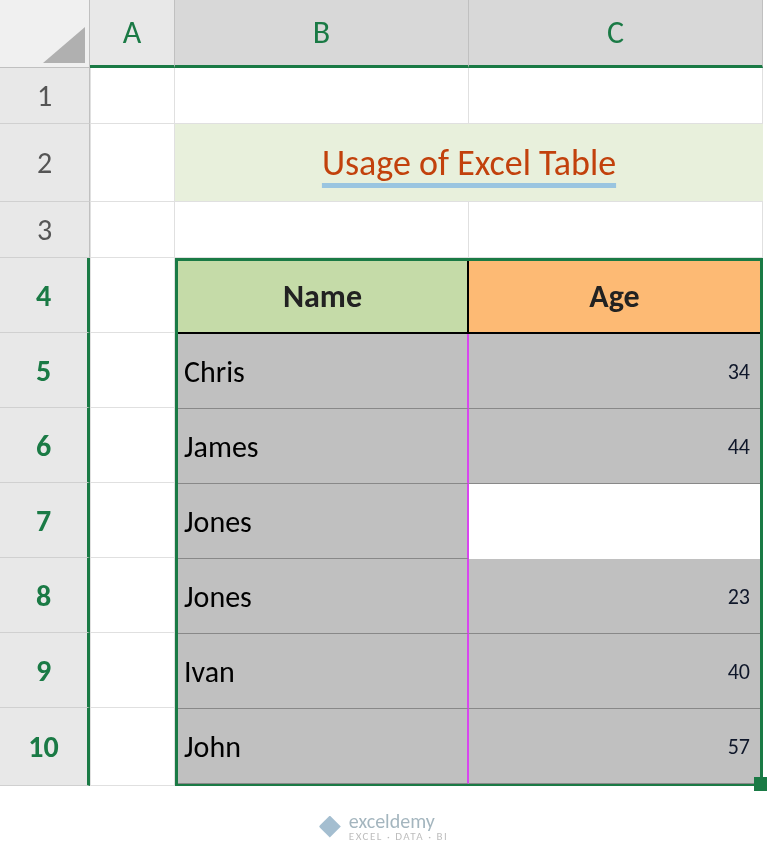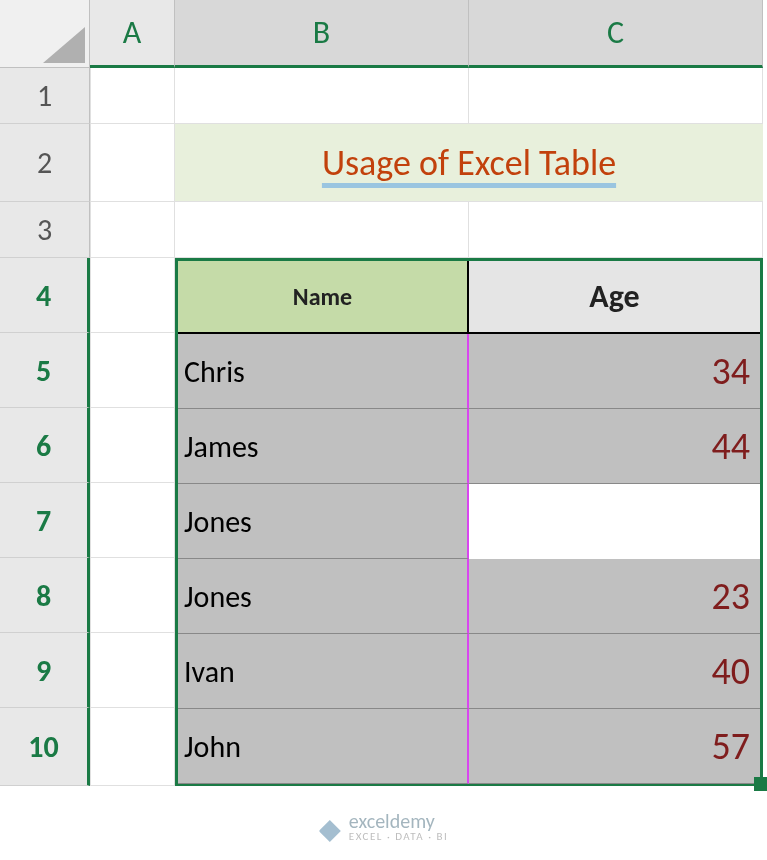--- a/index.html
+++ b/index.html
@@ -105,35 +105,35 @@
       height: 73px;
     }
     .th-name {
       width: 50%;
       background: #c5dba8;
       border-right: 2px solid #000;
       border-bottom: 2px solid #000;
       display: flex;
       align-items: center;
       justify-content: center;
-      font-size: 24px;
-      font-weight: bold;
-      color: #222;
-    }
-    .th-age {
-      width: 50%;
-      background: #e5e5e5;
-      border-bottom: 2px solid #000;
-      display: flex;
-      align-items: center;
-      justify-content: center;
       font-size: 32px;
       font-weight: bold;
       color: #222;
     }
+    .th-age {
+      width: 50%;
+      background: #fdba74;
+      border-bottom: 2px solid #000;
+      display: flex;
+      align-items: center;
+      justify-content: center;
+      font-size: 32px;
+      font-weight: bold;
+      color: #222;
+    }
     .table-row {
       display: flex;
       height: 75px;
     }
     .table-row:last-child {
       height: 77px;
     }
     .td-name {
       width: 50%;
       background: #c0c0c0;
@@ -146,42 +146,42 @@
       color: #000;
     }
     .td-age {
       width: 50%;
       background: #c0c0c0;
       border-bottom: 1px solid #888;
       display: flex;
       align-items: center;
       justify-content: flex-end;
       padding-right: 10px;
-      font-size: 38px;
-      color: #7f1d1d;
+      font-size: 22px;
+      color: #0f172a;
     }
     .table-row:last-child .td-name,
     .table-row:last-child .td-age {
       border-bottom: none;
     }
     .selection-handle {
       position: absolute;
       bottom: -8px;
       right: -8px;
       width: 14px;
       height: 14px;
       background: #1a7a45;
     }
     .watermark {
       position: absolute;
       bottom: 18px;
       left: 50%;
       transform: translateX(-50%);
       display: flex;
-      align-items: flex-end;
+      align-items: center;
       gap: 8px;
       opacity: 0.55;
       color: #5a7a8a;
       font-size: 20px;
     }
     .watermark-icon {
       width: 22px;
       height: 22px;
       background: #5a8aaa;
       clip-path: polygon(50% 0%, 100% 50%, 50% 100%, 0% 50%);

